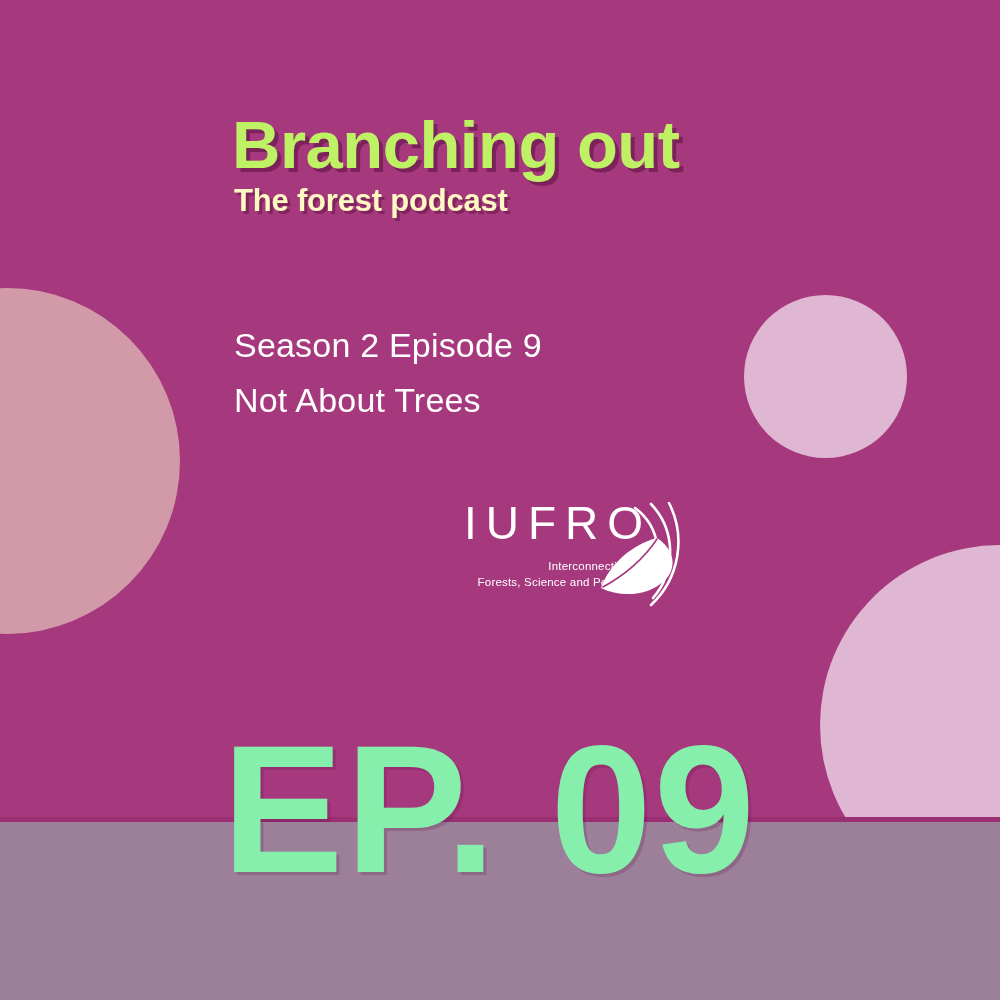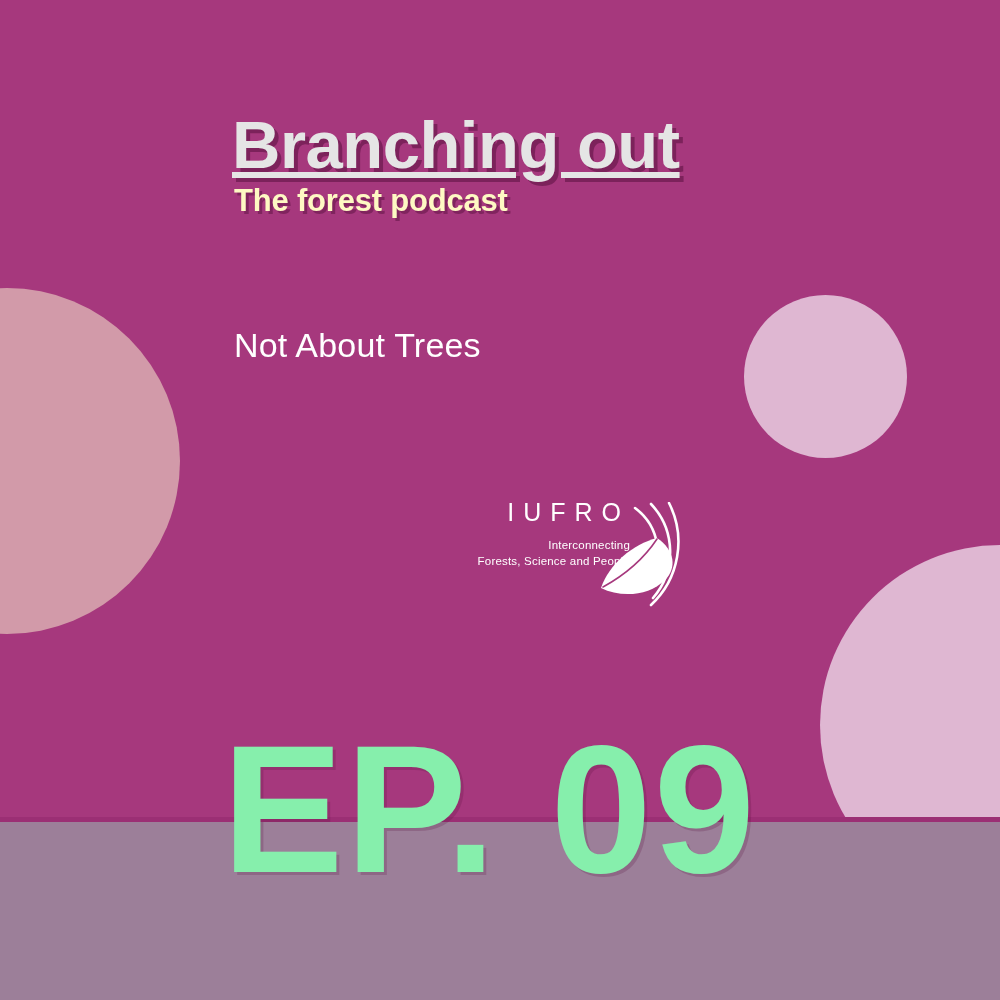--- a/index.html
+++ b/index.html
@@ -71,25 +71,24 @@
     position: absolute;
     left: 232px;
     top: 110px;
     z-index: 4;
   }
   #podcast-title {
     margin: 0;
     font-size: 67px;
     font-weight: bold;
     line-height: 1.04;
-    color: #e5e5e5;
+    color: #bef264;
     letter-spacing: -0.5px;
     text-shadow: 4px 4px 0 rgba(90, 16, 63, 0.55);
     white-space: nowrap;
-    text-decoration: underline;
   }
   #podcast-subtitle {
     margin: 4px 0 0 2px;
     font-size: 31px;
     font-weight: bold;
     line-height: 1.1;
     color: #fef9c3;
     letter-spacing: -0.2px;
     text-shadow: 3px 3px 0 rgba(90, 16, 63, 0.5);
     white-space: nowrap;
@@ -139,21 +138,21 @@
   }
   #iufro-text-group {
     position: absolute;
     left: 0;
     top: 0;
     width: 175px;
     text-align: right;
   }
   #iufro-wordmark {
     margin: 0;
-    font-size: 25px;
+    font-size: 46px;
     font-weight: 300;
     line-height: 1;
     color: #ffffff;
     letter-spacing: 9px;
     padding-left: 9px;
     white-space: nowrap;
   }
   #iufro-tagline {
     margin: 12px 0 0 0;
     font-size: 11.5px;
@@ -180,20 +179,21 @@
 
   <div id="band-edge"></div>
   <div id="bottom-band"></div>
 
   <div id="title-block">
     <h1 id="podcast-title">Branching out</h1>
     <h2 id="podcast-subtitle">The forest podcast</h2>
   </div>
 
   <div id="episode-info">
+    <p id="episode-season-line">Season 2 Episode 9</p>
     <p id="episode-name-line">Not About Trees</p>
   </div>
 
   <div id="iufro-logo">
     <div id="iufro-text-group">
       <p id="iufro-wordmark">IUFRO</p>
       <p id="iufro-tagline">
         <span>Interconnecting</span><br>
         <span>Forests, Science and People</span>
       </p>

